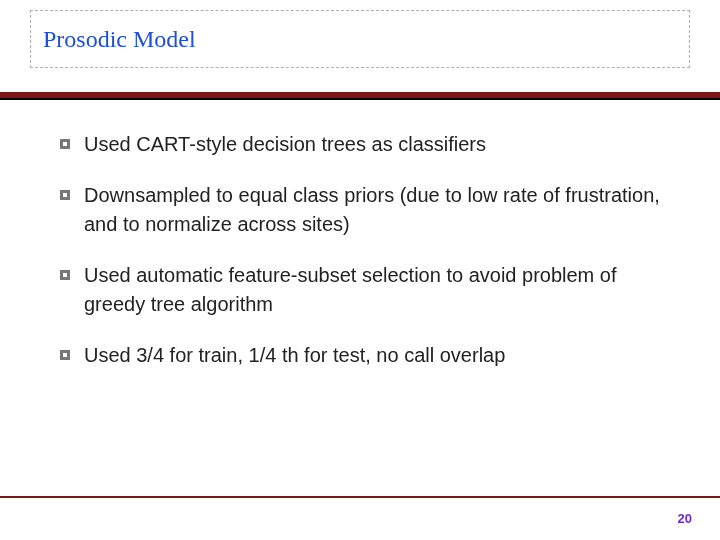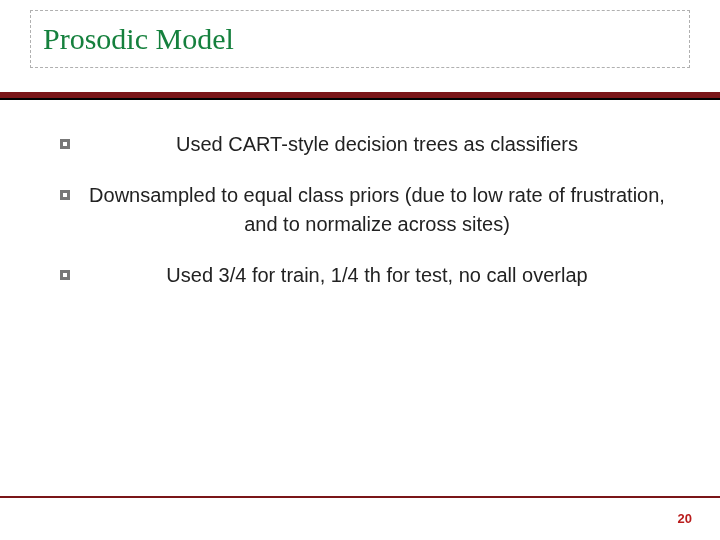--- a/index.html
+++ b/index.html
@@ -24,22 +24,22 @@
     right: 30px;
     height: 58px;
     border: 1px dashed #b0b0b0;
     box-sizing: border-box;
     padding: 4px 12px;
     display: flex;
     align-items: center;
   }
   .title {
     font-family: Georgia, 'Times New Roman', serif;
-    font-size: 30px;
-    color: #15803d;
+    font-size: 24px;
+    color: #1d4ed8;
   }
   .under-rule {
     position: absolute;
     top: 92px;
     left: 0;
     right: 0;
     height: 8px;
     background: #7a1518;
     border-bottom: 2px solid #000000;
     box-sizing: border-box;
@@ -50,21 +50,20 @@
     left: 60px;
     right: 50px;
   }
   .bullet-item {
     display: flex;
     align-items: flex-start;
     margin-bottom: 22px;
     color: #222222;
     font-size: 20px;
     line-height: 1.45;
-    text-align: center;
   }
   .bullet-marker {
     width: 10px;
     height: 10px;
     margin-top: 9px;
     margin-right: 14px;
     flex: 0 0 auto;
     box-sizing: border-box;
     border: 3px solid #777777;
     background: transparent;
@@ -85,21 +84,21 @@
     left: 40px;
     bottom: 14px;
     font-size: 12px;
     color: #333333;
   }
   .pagenum {
     position: absolute;
     right: 28px;
     bottom: 14px;
     font-size: 13px;
-    color: #b91c1c;
+    color: #6d28d9;
     font-weight: bold;
     text-align: center;
   }
 </style>
 </head>
 <body>
 
 <div class="slide">
 
   <div class="title-box">
@@ -112,20 +111,24 @@
     <div class="bullet-item">
       <div class="bullet-marker"></div>
       <div class="bullet-text">Used CART-style decision trees as classifiers</div>
     </div>
     <div class="bullet-item">
       <div class="bullet-marker"></div>
       <div class="bullet-text">Downsampled to equal class priors (due to low rate of frustration, and to normalize across sites)</div>
     </div>
     <div class="bullet-item">
       <div class="bullet-marker"></div>
+      <div class="bullet-text">Used automatic feature-subset selection to avoid problem of greedy tree algorithm</div>
+    </div>
+    <div class="bullet-item">
+      <div class="bullet-marker"></div>
       <div class="bullet-text">Used 3/4 for train, 1/4 th for test, no call overlap</div>
     </div>
   </div>
 
   <div class="footer-rule"></div>
   <div class="pagenum">20</div>
 
 </div>
 
 </body></html>

